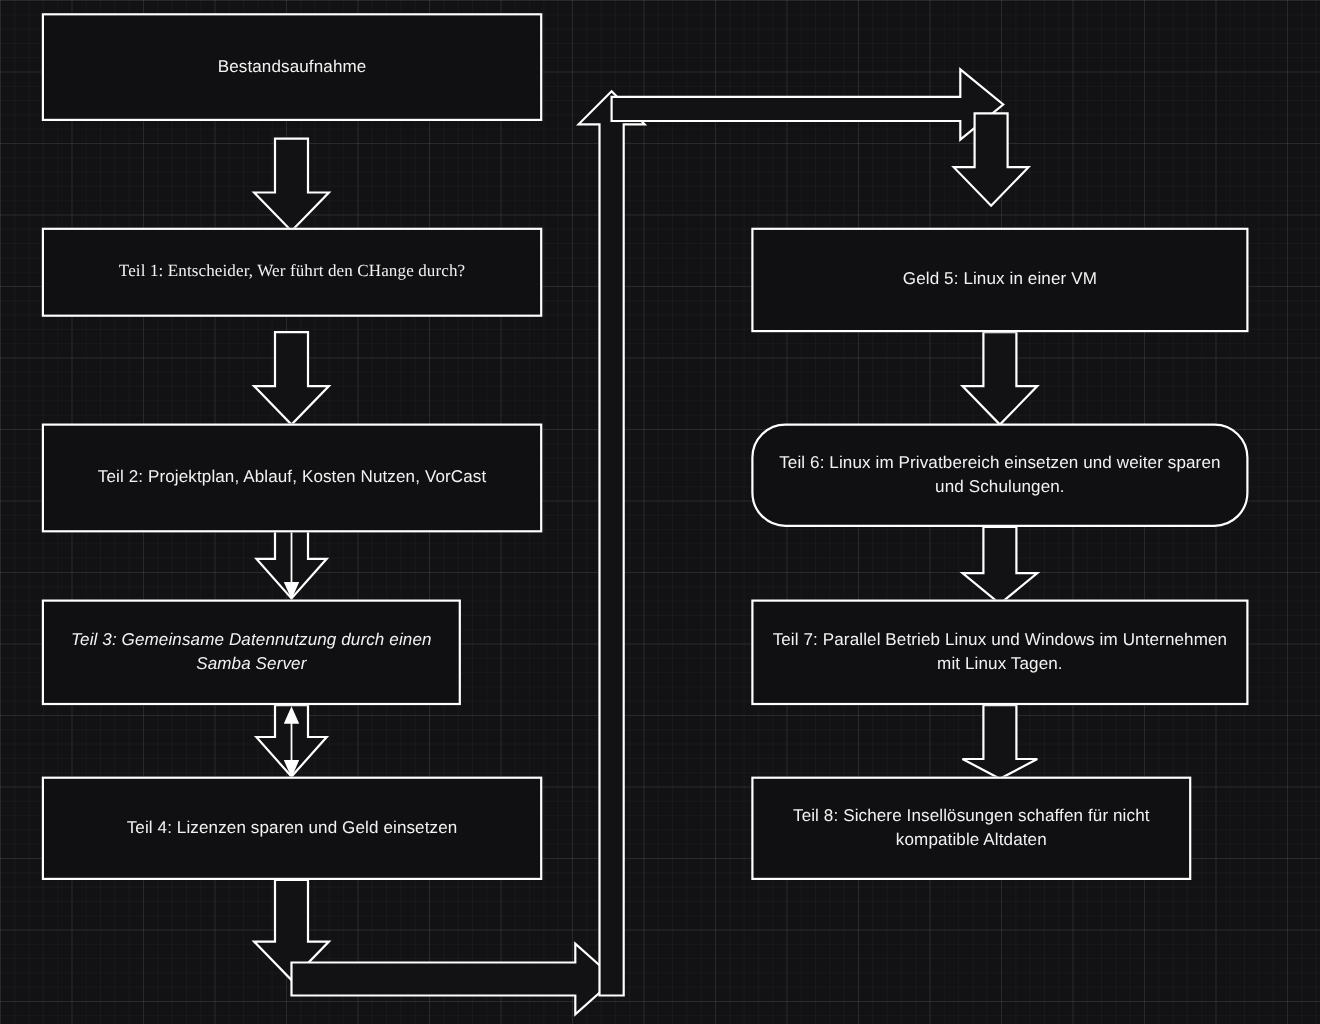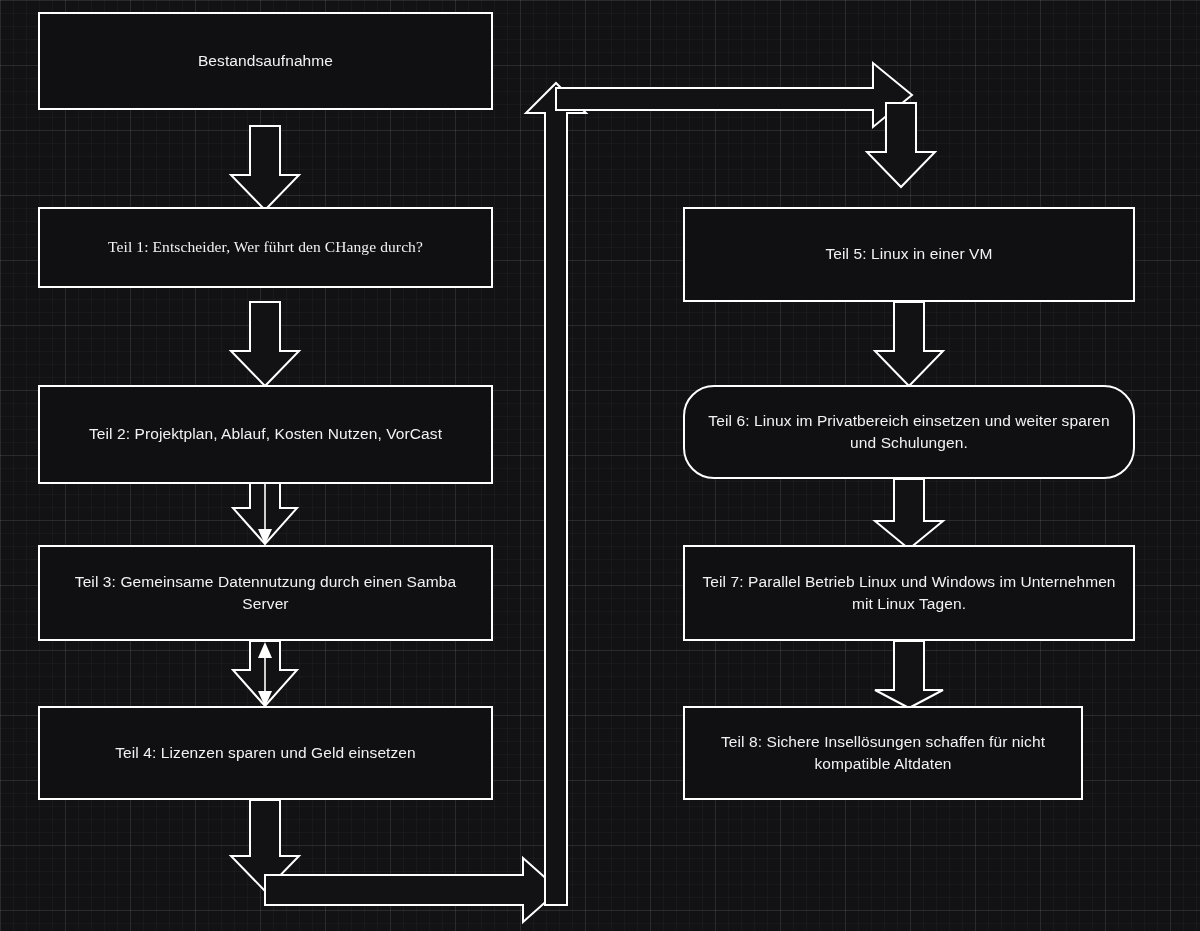--- a/index.html
+++ b/index.html
@@ -113,30 +113,30 @@
   </div>
 
   <div class="node" style="left:38px; top:207px; width:455px; height:81px;font-family:Liberation Serif, serif;">
     <span class="node-label">Teil 1: Entscheider, Wer führt den CHange durch?</span>
   </div>
 
   <div class="node" style="left:38px; top:385px; width:455px; height:99px;justify-content:flex-end;">
     <span class="node-label">Teil 2: Projektplan, Ablauf, Kosten Nutzen, VorCast</span>
   </div>
 
-  <div class="node" style="left:38px; top:545px; width:455px; height:96px;">
+  <div class="node" style="left:38px; top:545px; width:381px; height:96px;font-style:italic;">
     <span class="node-label">Teil 3: Gemeinsame Datennutzung durch einen Samba Server</span>
   </div>
 
   <div class="node" style="left:38px; top:706px; width:455px; height:94px;">
     <span class="node-label">Teil 4: Lizenzen sparen und Geld einsetzen</span>
   </div>
 
   <div class="node" style="left:683px; top:207px; width:452px; height:95px;">
-    <span class="node-label">Teil 5: Linux in einer VM</span>
+    <span class="node-label">Geld 5: Linux in einer VM</span>
   </div>
 
   <div class="node" style="left:683px; top:385px; width:452px; height:94px;border-radius:31px;">
     <span class="node-label">Teil 6: Linux im Privatbereich einsetzen und weiter sparen und Schulungen.</span>
   </div>
 
   <div class="node" style="left:683px; top:545px; width:452px; height:96px;">
     <span class="node-label">Teil 7: Parallel Betrieb Linux und Windows im Unternehmen mit Linux Tagen.</span>
   </div>
 

